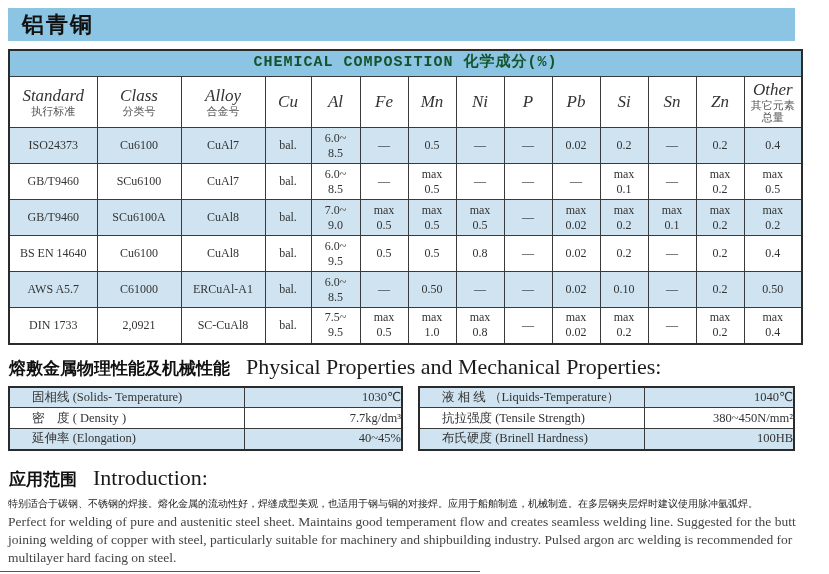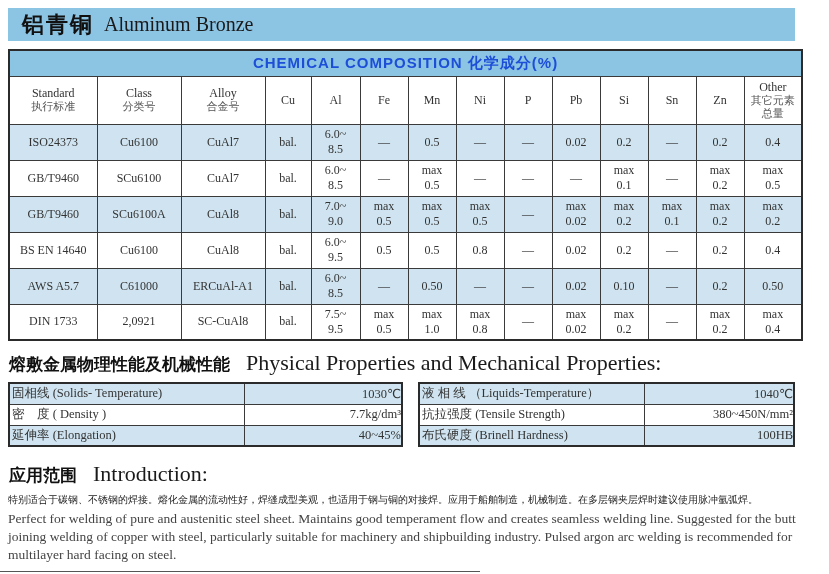--- a/index.html
+++ b/index.html
@@ -32,47 +32,47 @@
     border: 1px solid #3a3a3a;
     text-align: center; vertical-align: middle;
     font-family: "Liberation Serif", serif;
     font-size: 12px; color: #333;
     white-space: pre-line;
     line-height: 1.25;
     padding: 2px 1px;
   }
   tr.chem-caption td {
     background: #8cc4e4;
-    font-size: 15px; font-weight: bold; color: #1d4ed8;
+    font-size: 15px; font-weight: bold; color: #14532d;
     letter-spacing: 1px; height: 26px;
-    font-family: Liberation Sans, sans-serif;
+    font-family: Liberation Mono, monospace;
   }
   tr.chem-header th { background: #ffffff; height: 48px; font-weight: normal; }
-  tr.chem-header .en { font-size: 12px; color: #333; }
+  tr.chem-header .en { font-size: 17px; color: #333; font-style: italic; }
   tr.chem-header .zh { font-size: 11px; color: #555; font-family: "DejaVu Sans", sans-serif; line-height: 1.15; }
   tbody.chem-body tr { height: 36px; }
   tbody.chem-body tr.row-blue td { background: #cfe4f0; }
   tbody.chem-body tr.row-white td { background: #ffffff; }
 
   
   .section-title { display: flex; align-items: baseline; gap: 16px; margin: 9px 0 6px 1px; }
   .section-title .zh { font-family: "DejaVu Sans", sans-serif; font-weight: bold; font-size: 17px; color: #111; }
   .section-title .en { font-family: "Liberation Serif", serif; font-size: 22px; color: #1a1a1a; }
 
   
   .props-wrap { display: flex; gap: 15px; }
   table.props { border-collapse: collapse; table-layout: fixed; border: 2px solid #2b2b2b; }
   table.props-left { width: 395px; }
   table.props-right { width: 377px; }
   table.props td {
     border: 1px solid #3a3a3a;
     font-size: 12.5px; height: 21px; color: #333;
     font-family: "Liberation Serif", "DejaVu Sans", serif;
   }
-  table.props td.p-label { padding-left: 2px; width: 60%; }
+  table.props td.p-label { padding-left: 22px; width: 60%; }
   table.props td.p-value { text-align: right; width: 40%; }
   table.props tr:nth-child(odd) td { background: #cfe4f0; }
   table.props tr:nth-child(even) td { background: #ffffff; }
 
   
   .intro-zh {
     font-family: "DejaVu Sans", sans-serif;
     font-size: 10px; color: #222; line-height: 1.45; margin-top: 2px;
     width: 800px;
   }
@@ -84,21 +84,20 @@
   .bottom-rule { position: absolute; left: 0; bottom: 2px; width: 480px; border-top: 1px solid #555; }
 </style>
 </head>
 <body>
 
 <div class="page">
   <div class="content">
 
     <div class="title-band">
       <span class="title-zh">铝青铜</span>
-      <span class="title-en">Aluminum Bronze</span>
     </div>
 
     <table class="chem">
       <colgroup>
           <col style="width: 88px;">
           <col style="width: 84px;">
           <col style="width: 84px;">
           <col style="width: 46px;">
           <col style="width: 49px;">
           <col style="width: 48px;">

